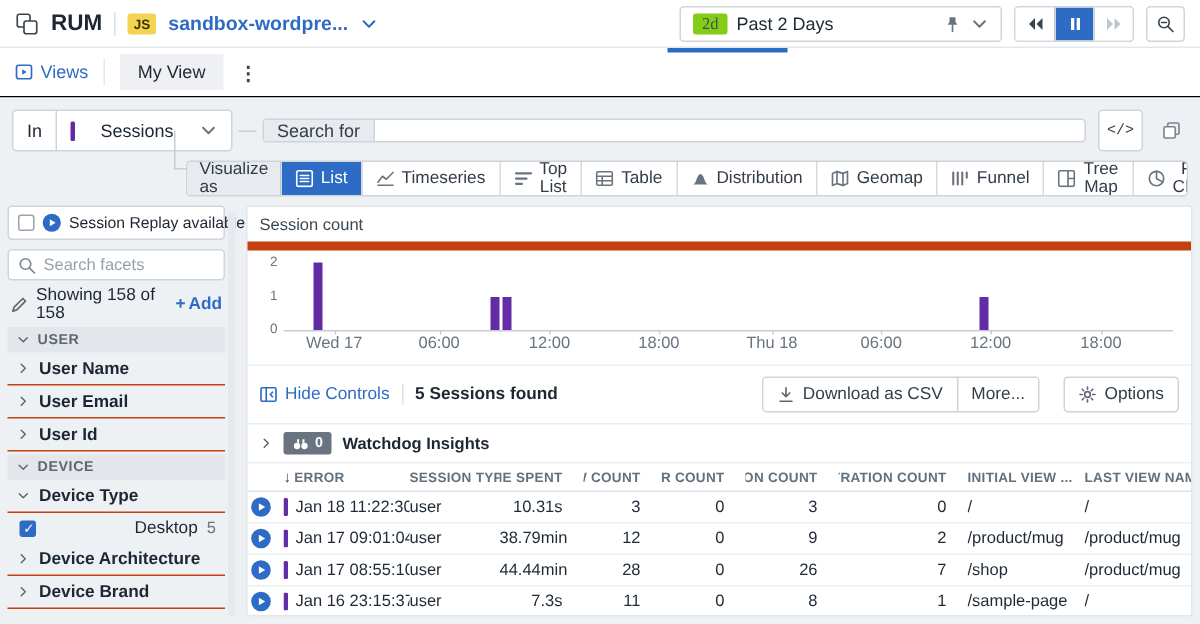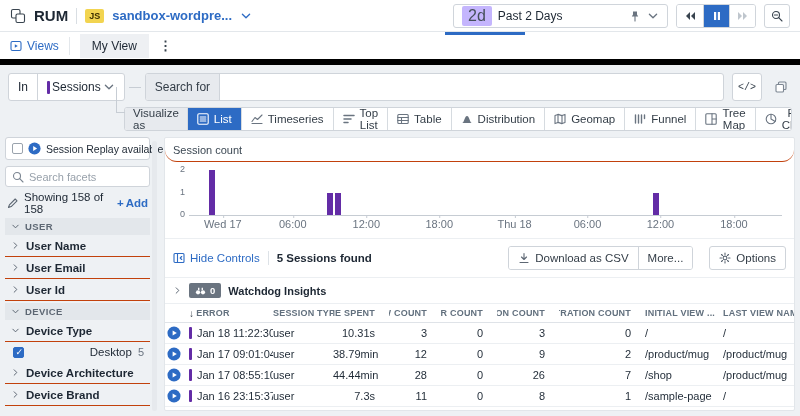--- a/index.html
+++ b/index.html
@@ -14,51 +14,51 @@
   .topbar { height:32px; background:#fff; border-bottom:1px solid #e3e7eb; display:flex; align-items:center; padding:0 10px; gap:8px; flex:none; }
   .app-icon { color:#39444f; }
   .app-icon svg { width:16px; height:16px; }
   .app-title { font-size:15px; font-weight:bold; color:#1d2733; }
   .vdiv { width:1px; height:16px; background:#d9dee3; }
   .js-badge { background:#f2d450; color:#3d3000; font-size:9px; font-weight:bold; padding:2px 4px; border-radius:2px; }
   .service-name { color:#2d6bc4; font-size:13px; font-weight:bold; }
   .svc-caret { color:#2d6bc4; }
   .spacer { flex:1; }
   .time-picker { display:flex; align-items:center; gap:6px; border:1px solid #d0d5db; border-radius:3px; height:24px; padding:0 8px; background:#fff; min-width:215px; }
-  .time-badge { background:#c4b5fd; border-radius:2px; padding:1px 6px; font-size:16px; color:#444f5a; }
+  .time-badge { background:#84cc16; border-radius:2px; padding:1px 6px; font-size:11px; color:#444f5a;font-family:Liberation Serif, serif; }
   .time-label { font-size:12px; color:#1d2733; flex:1; }
   .pin-ic, .tp-caret { color:#6a7480; }
   .playback { display:flex; border:1px solid #d0d5db; border-radius:3px; overflow:hidden; height:24px; }
   .pb-btn { width:26px; display:flex; align-items:center; justify-content:center; background:#fff; border:none; color:#39444f; cursor:pointer; }
   .pb-btn + .pb-btn { border-left:1px solid #d0d5db; }
   .pb-btn.active { background:#2d6bc4; color:#fff; }
   .pb-btn.disabled { color:#bfc6cd; }
   .zoom-btn { width:26px; height:24px; border:1px solid #d0d5db; border-radius:3px; background:#fff; display:flex; align-items:center; justify-content:center; color:#39444f; cursor:pointer; }
 
   
-  .navbar { height:33px; background:#fff; border-bottom:6px solid #000000; display:flex; align-items:center; padding:0 10px; gap:10px; flex:none; position:relative; }
+  .navbar { height:33px; background:#fff; border-bottom:1px solid #000000; display:flex; align-items:center; padding:0 10px; gap:10px; flex:none; position:relative; }
   .views-btn { display:flex; align-items:center; gap:5px; color:#2d6bc4; font-size:12px; background:none; border:none; cursor:pointer; }
   .nav-div { width:1px; height:18px; background:#e3e7eb; }
   .tab { background:#eef0f3; color:#1d2733; font-size:12px; padding:5px 12px; border-radius:0; cursor:pointer; }
   .kebab { color:#39444f; font-size:13px; font-weight:bold; letter-spacing:0; background:none; border:none; cursor:pointer; }
   .nav-accent-line { position:absolute; top:0; left:445px; width:80px; height:3px; background:#2d6bc4; }
 
   
   .content { flex:1; background:#eef1f4; position:relative; display:flex; flex-direction:column; min-height:0; }
   .connector-l { position:absolute; left:116px; top:22px; width:9px; height:26px; border-left:1px solid #c7cdd4; border-bottom:1px solid #c7cdd4; }
 
   .query-row { display:flex; align-items:center; margin:8px 8px 0 8px; height:28px; flex:none; }
   .scope-group { display:flex; align-items:center; height:28px; background:#fff; border:1px solid #cfd4da; border-radius:3px; overflow:hidden; }
   .in-label { padding:0 9px; border-right:1px solid #cfd4da; font-size:12px; color:#1d2733; display:flex; align-items:center; height:100%; }
-  .scope-btn { display:flex; align-items:center; gap:2px; padding:0 9px; background:none; border:none; cursor:pointer; height:100%; }
+  .scope-btn { display:flex; align-items:center; gap:17px; padding:0 9px; background:none; border:none; cursor:pointer; height:100%; }
   .scope-bar { width:3px; height:13px; background:#632ca6; border-radius:1px; }
   .scope-label { font-size:12px; color:#1d2733; }
   .scope-caret { color:#6a7480; }
   .dash-connector { width:12px; height:1px; background:#c7cdd4; margin:0 4px; }
-  .search-group { display:flex; flex:1; height:28px; border:1px solid #cfd4da; border-radius:3px; overflow:hidden; background:#fff; }
+  .search-group { display:flex; flex:1; height:16px; border:1px solid #cfd4da; border-radius:3px; overflow:hidden; background:#fff; }
   .search-for { background:#e7eaee; color:#333d47; font-size:12px; display:flex; align-items:center; padding:0 9px; border-right:1px solid #cfd4da; }
   .search-input-wrap { flex:1; display:flex; align-items:center; gap:6px; padding:0 8px; }
   .search-input-wrap .ic { color:#7b8591; }
   .search-input { border:none; outline:none; flex:1; font-size:12px; font-family:"Liberation Sans",sans-serif; color:#1d2733; background:transparent; }
   .search-input::placeholder { color:#8c96a1; }
   .code-btn { margin-left:8px; height:28px; width:30px; border:1px solid #cfd4da; border-radius:3px; background:#fff; display:flex; align-items:center; justify-content:center; font-size:10px; color:#39444f; font-family:"Liberation Mono",monospace; cursor:pointer; }
   .copy-btn { margin-left:8px; width:22px; height:28px; background:none; border:none; color:#7b8591; display:flex; align-items:center; justify-content:center; cursor:pointer; }
 
   .viz-row { display:flex; align-items:center; margin:6px 8px 6px 124px; height:24px; flex:none; }
   .viz-group { display:flex; align-items:stretch; height:24px; border:1px solid #cfd4da; border-radius:3px; overflow:hidden; background:#fff; }
@@ -91,21 +91,21 @@
   .facet-item { height:22px; display:flex; align-items:center; gap:6px; padding:0 6px; border-bottom:1px solid #c2410c; cursor:pointer; }
   .facet-item .ic { color:#5d6773; }
   .facet-item .ic svg { width:9px; height:9px; }
   .facet-label { font-size:11.5px; font-weight:bold; color:#1d2733; }
   .facet-value { height:20px; display:flex; align-items:center; gap:6px; padding:0 6px 0 8px; cursor:pointer;text-align:right; }
   .facet-value-label { font-size:11.5px; color:#1d2733; flex:1; }
   .facet-count { font-size:11px; color:#6a7480; }
 
   
   .main-panel { flex:1; background:#fff; border:1px solid #e2e6ea; border-radius:2px; display:flex; flex-direction:column; min-width:0; }
-  .panel-header { padding:6px 10px 5px 8px; border-bottom:1px solid #c2410c; font-size:11px; color:#3c4853; flex:none;border-radius:12px; }
+  .panel-header { padding:6px 10px 5px 8px; border-bottom:6px solid #c2410c; font-size:11px; color:#3c4853; flex:none; }
   .chart { position:relative; height:64px; margin:6px 12px 0 6px; flex:none; }
   .plot { position:absolute; left:18px; right:0; top:2px; bottom:16px; border-bottom:1px solid #c6ccd3; }
   .ylabel { position:absolute; width:14px; text-align:right; font-size:9px; color:#6a7480; left:-18px; }
   .bar { position:absolute; bottom:0; width:6px; background:#632ca6; }
   .xtick { position:absolute; top:100%; margin-top:3px; transform:translateX(-50%); font-size:11px; color:#6a7480; white-space:nowrap; }
   .xtick::before { content:""; position:absolute; top:-3px; left:50%; width:1px; height:3px; background:#c6ccd3; }
 
   .controls-row { display:flex; align-items:center; gap:8px; padding:7px 8px; border-top:1px solid #eceff2; border-bottom:1px solid #eceff2; margin-top:6px; flex:none; }
   .hide-controls { display:flex; align-items:center; gap:5px; color:#2d6bc4; font-size:11.5px; background:none; border:none; cursor:pointer; }
   .cdiv { width:1px; height:14px; background:#dde2e7; }

